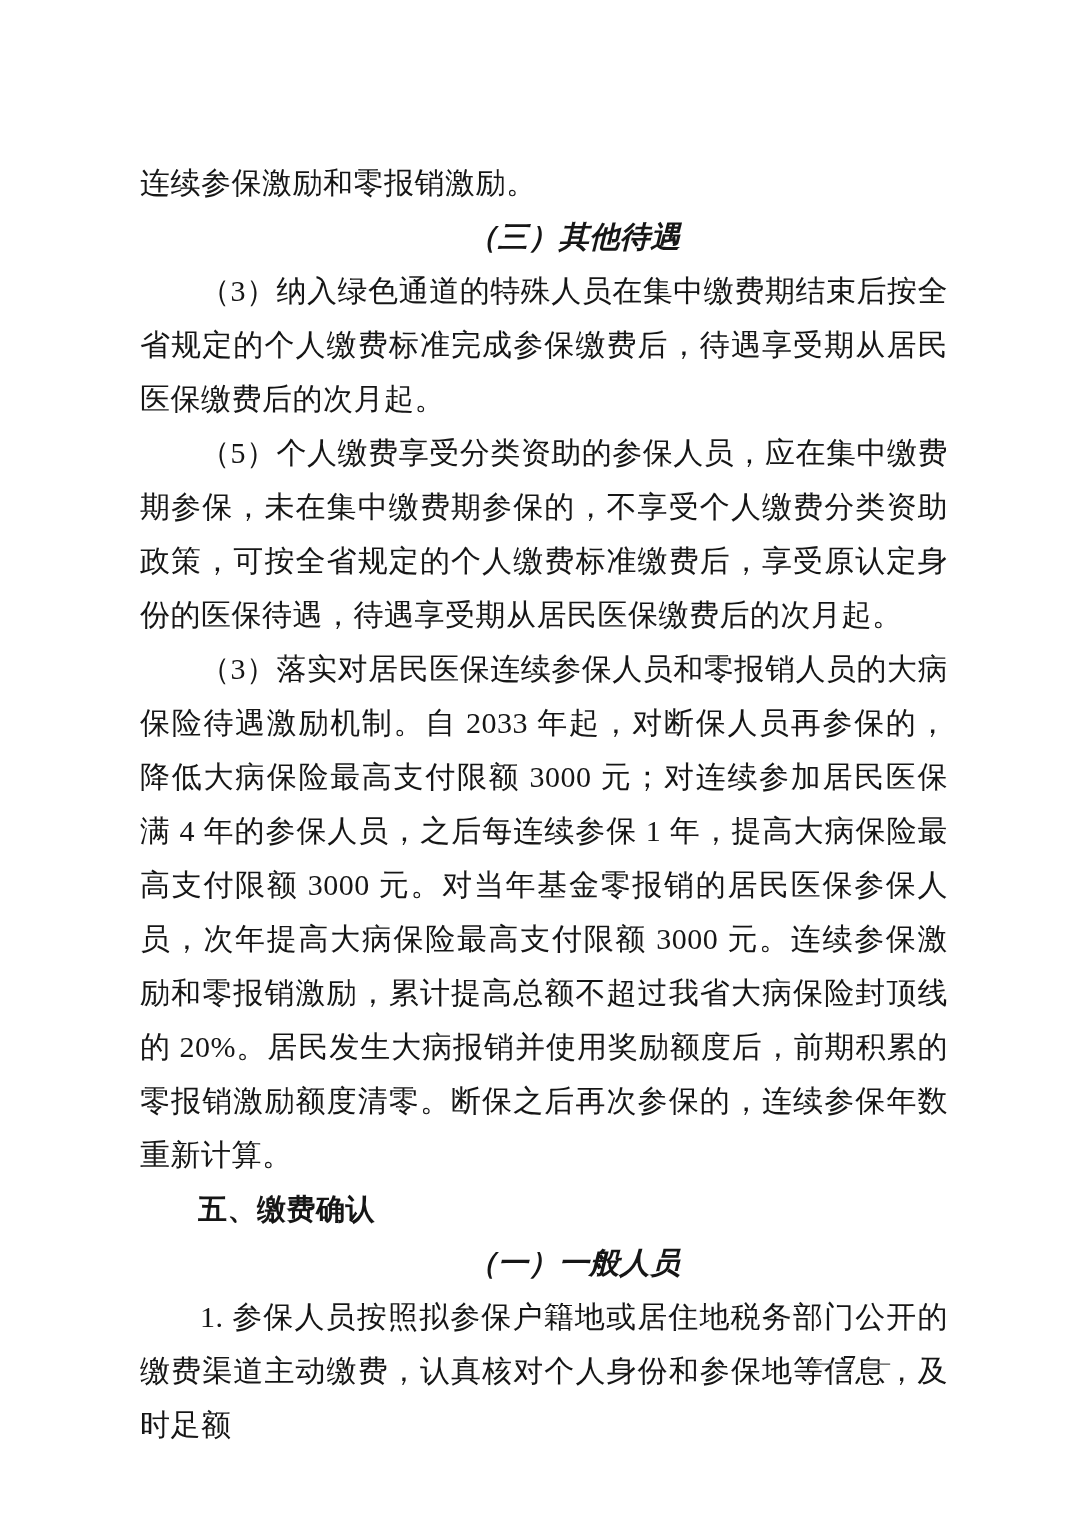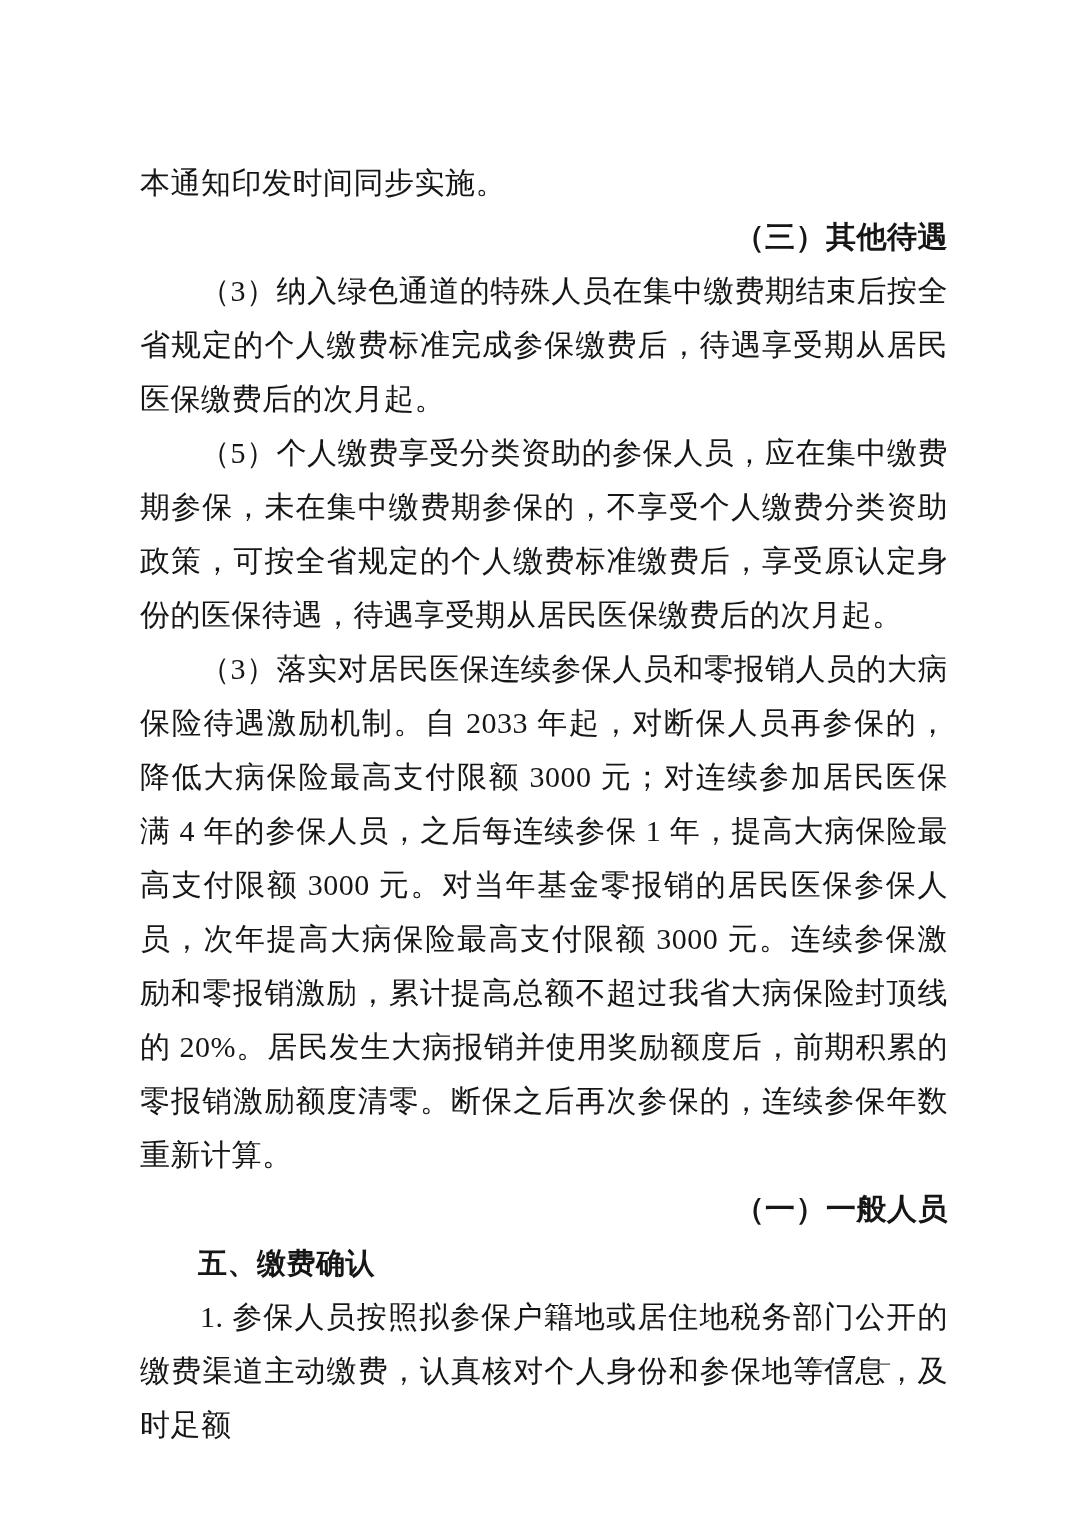--- a/index.html
+++ b/index.html
@@ -29,21 +29,22 @@
     letter-spacing: 0.5px;
     text-align: justify;
     text-justify: inter-ideograph;
     word-break: break-all;
   }
   .para.indent {
     text-indent: 2em;
   }
   .para.heading-kai {
     font-weight: bold;
-    text-align: right;
+    text-align: center;
+    font-style: italic;
   }
   .para.heading-hei {
     font-weight: bold;
     font-family: "Liberation Sans", "DejaVu Sans", sans-serif;
     text-align: left;
     font-size: 29px;
   }
   .footer {
     position: absolute;
     top: 1348px;
@@ -66,27 +67,27 @@
   .footer .page-num {
     font-family: "Liberation Serif", "DejaVu Serif", serif;
   }
 </style>
 </head>
 <body>
 
 <div class="page">
 
   <div class="content" id="content-root">
-      <p class="para body">本通知印发时间同步实施。</p>
+      <p class="para body">连续参保激励和零报销激励。</p>
       <p class="para heading-kai indent">（三）其他待遇</p>
       <p class="para body indent">（3）纳入绿色通道的特殊人员在集中缴费期结束后按全省规定的个人缴费标准完成参保缴费后，待遇享受期从居民医保缴费后的次月起。</p>
       <p class="para body indent">（5）个人缴费享受分类资助的参保人员，应在集中缴费期参保，未在集中缴费期参保的，不享受个人缴费分类资助政策，可按全省规定的个人缴费标准缴费后，享受原认定身份的医保待遇，待遇享受期从居民医保缴费后的次月起。</p>
       <p class="para body indent">（3）落实对居民医保连续参保人员和零报销人员的大病保险待遇激励机制。自 2033 年起，对断保人员再参保的，降低大病保险最高支付限额 3000 元；对连续参加居民医保满 4 年的参保人员，之后每连续参保 1 年，提高大病保险最高支付限额 3000 元。对当年基金零报销的居民医保参保人员，次年提高大病保险最高支付限额 3000 元。连续参保激励和零报销激励，累计提高总额不超过我省大病保险封顶线的 20%。居民发生大病报销并使用奖励额度后，前期积累的零报销激励额度清零。断保之后再次参保的，连续参保年数重新计算。</p>
+      <p class="para heading-hei indent">五、缴费确认</p>
       <p class="para heading-kai indent">（一）一般人员</p>
-      <p class="para heading-hei indent">五、缴费确认</p>
       <p class="para body indent">1. 参保人员按照拟参保户籍地或居住地税务部门公开的缴费渠道主动缴费，认真核对个人身份和参保地等信息，及时足额</p>
     </div>
 
   <div class="footer">
     <span class="dash">—</span><span class="page-num">7</span><span class="dash">—</span>
   </div>
 
 </div>
 
 </body></html>

